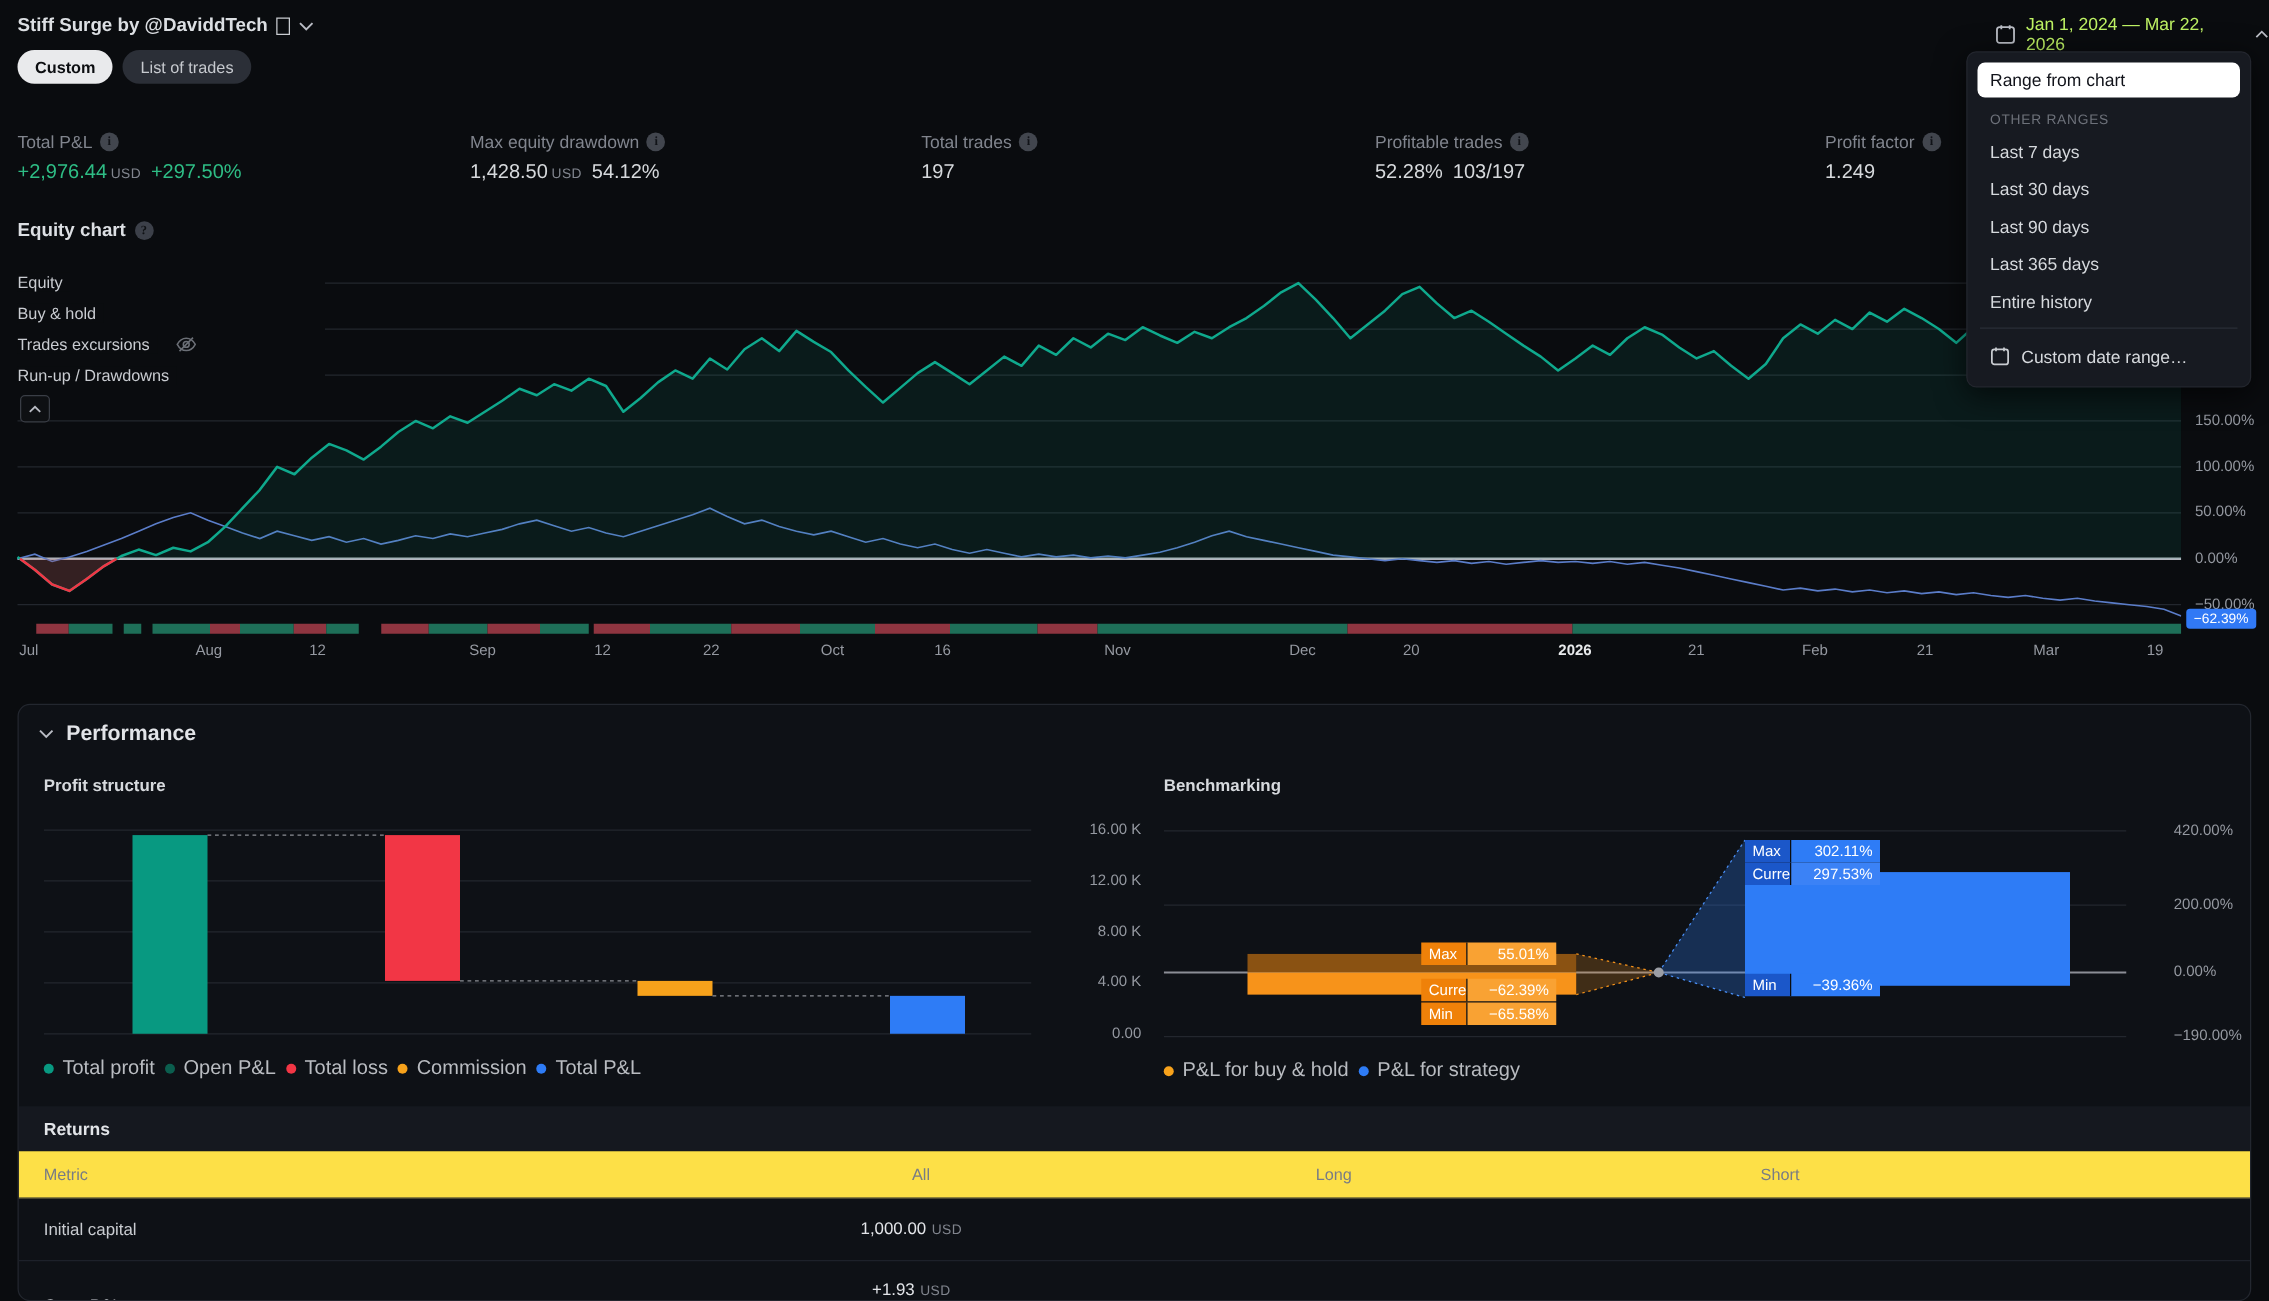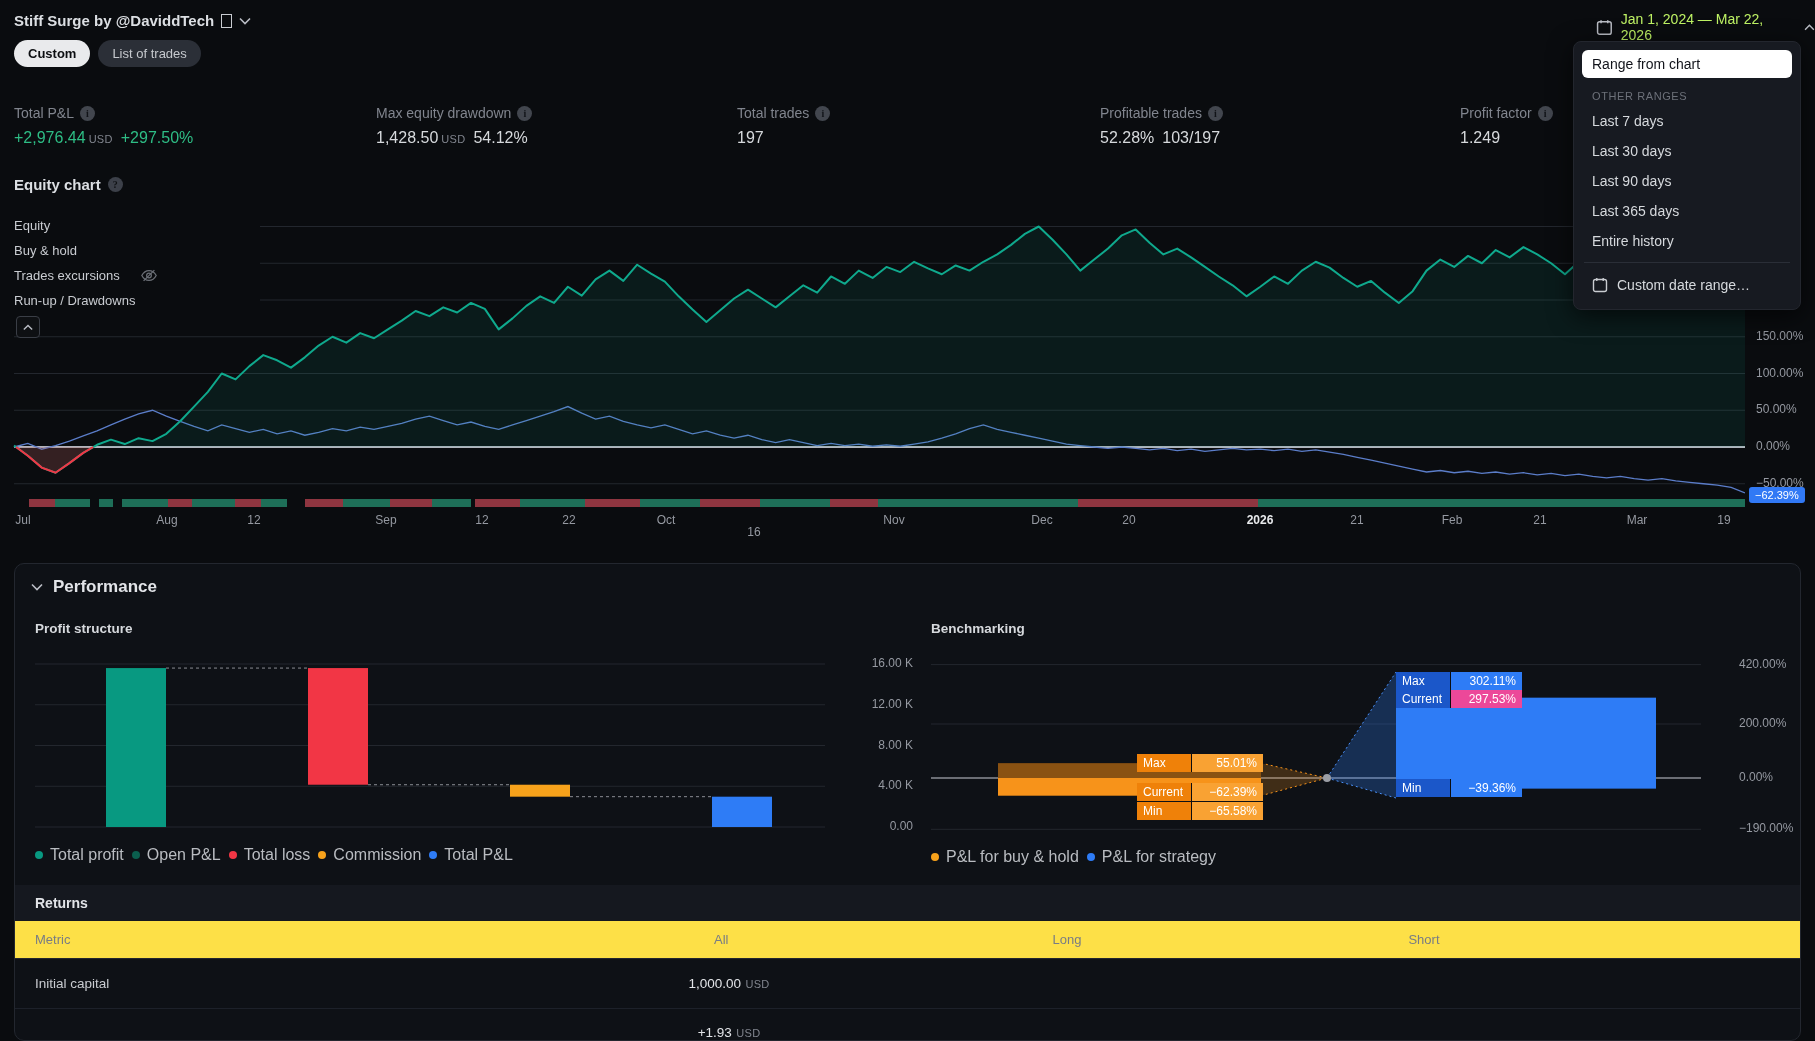--- a/index.html
+++ b/index.html
@@ -38,21 +38,21 @@
   .panel{position:absolute;left:14px;top:563px;width:1787px;height:478px;background:#0e1116;border:1px solid #23272f;border-radius:10px;overflow:hidden}
   .ptitle{font-size:17px;font-weight:bold;color:#e2e4e8}
   .seclbl{font-size:13.5px;font-weight:bold;color:#d6d9dd}
   .legend-row{position:absolute;display:flex;gap:8px;font-size:16px;color:#b9bcc1}
   .lg{display:inline-flex;align-items:center;gap:7px;cursor:pointer}
   .lg i{width:8px;height:8px;border-radius:50%;display:inline-block}
   .plab{position:absolute;font-size:12px;color:#9599a1;text-align:right;width:56px;white-space:nowrap}
   .blab{position:absolute;font-size:12px;color:#9599a1;white-space:nowrap}
   
   .bbox{position:absolute;display:flex;height:18px;font-size:12px;color:#fff;line-height:18px}
-  .bbox .k{width:54px;padding-left:6px}
+  .bbox .k{width:36px;padding-left:6px}
   .bbox .v{width:72px;text-align:right;padding-right:6px;border-left:1px solid #0b0d10}
   
   .ret-head{position:absolute;left:0;width:1785px;height:36px;background:#15181f;display:flex;align-items:center;padding-left:20px;font-size:14px;font-weight:bold;color:#e2e4e8}
   .ret-cols{position:absolute;left:0;width:1785px;height:38px;background:#fde047;border-bottom:1px solid #23262e;font-size:13px;color:#787c85}
   .row-border{position:absolute;left:0;width:1785px;border-bottom:1px solid #1d212a}
   .cellval{font-size:13.5px;color:#e2e4e8}
 </style>
 </head>
 <body>
 
@@ -208,21 +208,21 @@
   </div>
 <div class="badge" style="top:487px">−62.39%</div>
 <div id="equity-xaxis" class="abs" style="left:0;top:513px;width:1745px;height:20px">
     <span class="tick" style="left: 23px; top: 0px;">Jul</span>
     <span class="tick" style="left: 167px; top: 0px;">Aug</span>
     <span class="tick" style="left: 254px; top: 0px;">12</span>
     <span class="tick" style="left: 386px; top: 0px;">Sep</span>
     <span class="tick" style="left: 482px; top: 0px;">12</span>
     <span class="tick" style="left: 569px; top: 0px;">22</span>
     <span class="tick" style="left: 666px; top: 0px;">Oct</span>
-    <span class="tick" style="left: 754px; top: 12px; text-align: right;">16</span>
+    <span class="tick" style="left: 754px; top: 0px; text-align: right;">16</span>
     <span class="tick" style="left: 894px; top: 0px;">Nov</span>
     <span class="tick" style="left: 1042px; top: 0px;">Dec</span>
     <span class="tick" style="left: 1129px; top: 0px;">20</span>
     <span class="tick major" style="left: 1260px; top: 0px;">2026</span>
     <span class="tick" style="left: 1357px; top: 0px;">21</span>
     <span class="tick" style="left: 1452px; top: 0px;">Feb</span>
     <span class="tick" style="left: 1540px; top: 0px;">21</span>
     <span class="tick" style="left: 1637px; top: 0px;">Mar</span>
     <span class="tick" style="left: 1724px; top: 0px;">19</span>
   </div>
@@ -344,33 +344,33 @@
   <div class="bbox" style="left:1122px;top:238px">
     <span class="k" style="background:#ef8109">Min</span>
     <span class="v" style="background:#f9a233">−65.58%</span>
   </div>
   <div class="bbox" style="left:1381px;top:108px">
     <span class="k" style="background:#1b57c9">Max</span>
     <span class="v" style="background:#2e7cf6">302.11%</span>
   </div>
   <div class="bbox" style="left:1381px;top:126px">
     <span class="k" style="background:#1b57c9">Current</span>
-    <span class="v" style="background:#ec4899">297.53%</span>
+    <span class="v" style="background:#3b82f6">297.53%</span>
   </div>
   <div class="bbox" style="left:1381px;top:215px">
     <span class="k" style="background:#1b57c9">Min</span>
     <span class="v" style="background:#2e7cf6">−39.36%</span>
   </div>
 
   <div class="ret-head" style="top:321px">
     <span>Returns</span>
   </div>
   <div class="ret-cols" style="top:357px">
     <span class="abs" style="left:20px;top:11px">Metric</span>
-    <span class="abs" style="left:699px;top:11px;width:30px;text-align:left">All</span>
+    <span class="abs" style="left:699px;top:11px;width:30px;text-align:right">All</span>
     <span class="abs" style="left:1032px;top:11px;width:40px;text-align:center">Long</span>
     <span class="abs" style="left:1386px;top:11px;width:46px;text-align:center">Short</span>
   </div>
   <div>
     <span class="abs cellval" style="left:20px;top:412px;color:#c9ccd1">Initial capital</span>
     <span class="abs" style="left:614px;top:410px;width:200px;text-align:center"><span class="cellval">1,000.00</span> <span class="unit">USD</span></span>
     <div class="row-border" style="top:444px"></div>
   </div>
   <div>
     <span class="abs cellval" style="left:20px;top:473px;color:#c9ccd1">Open P&amp;L</span>

